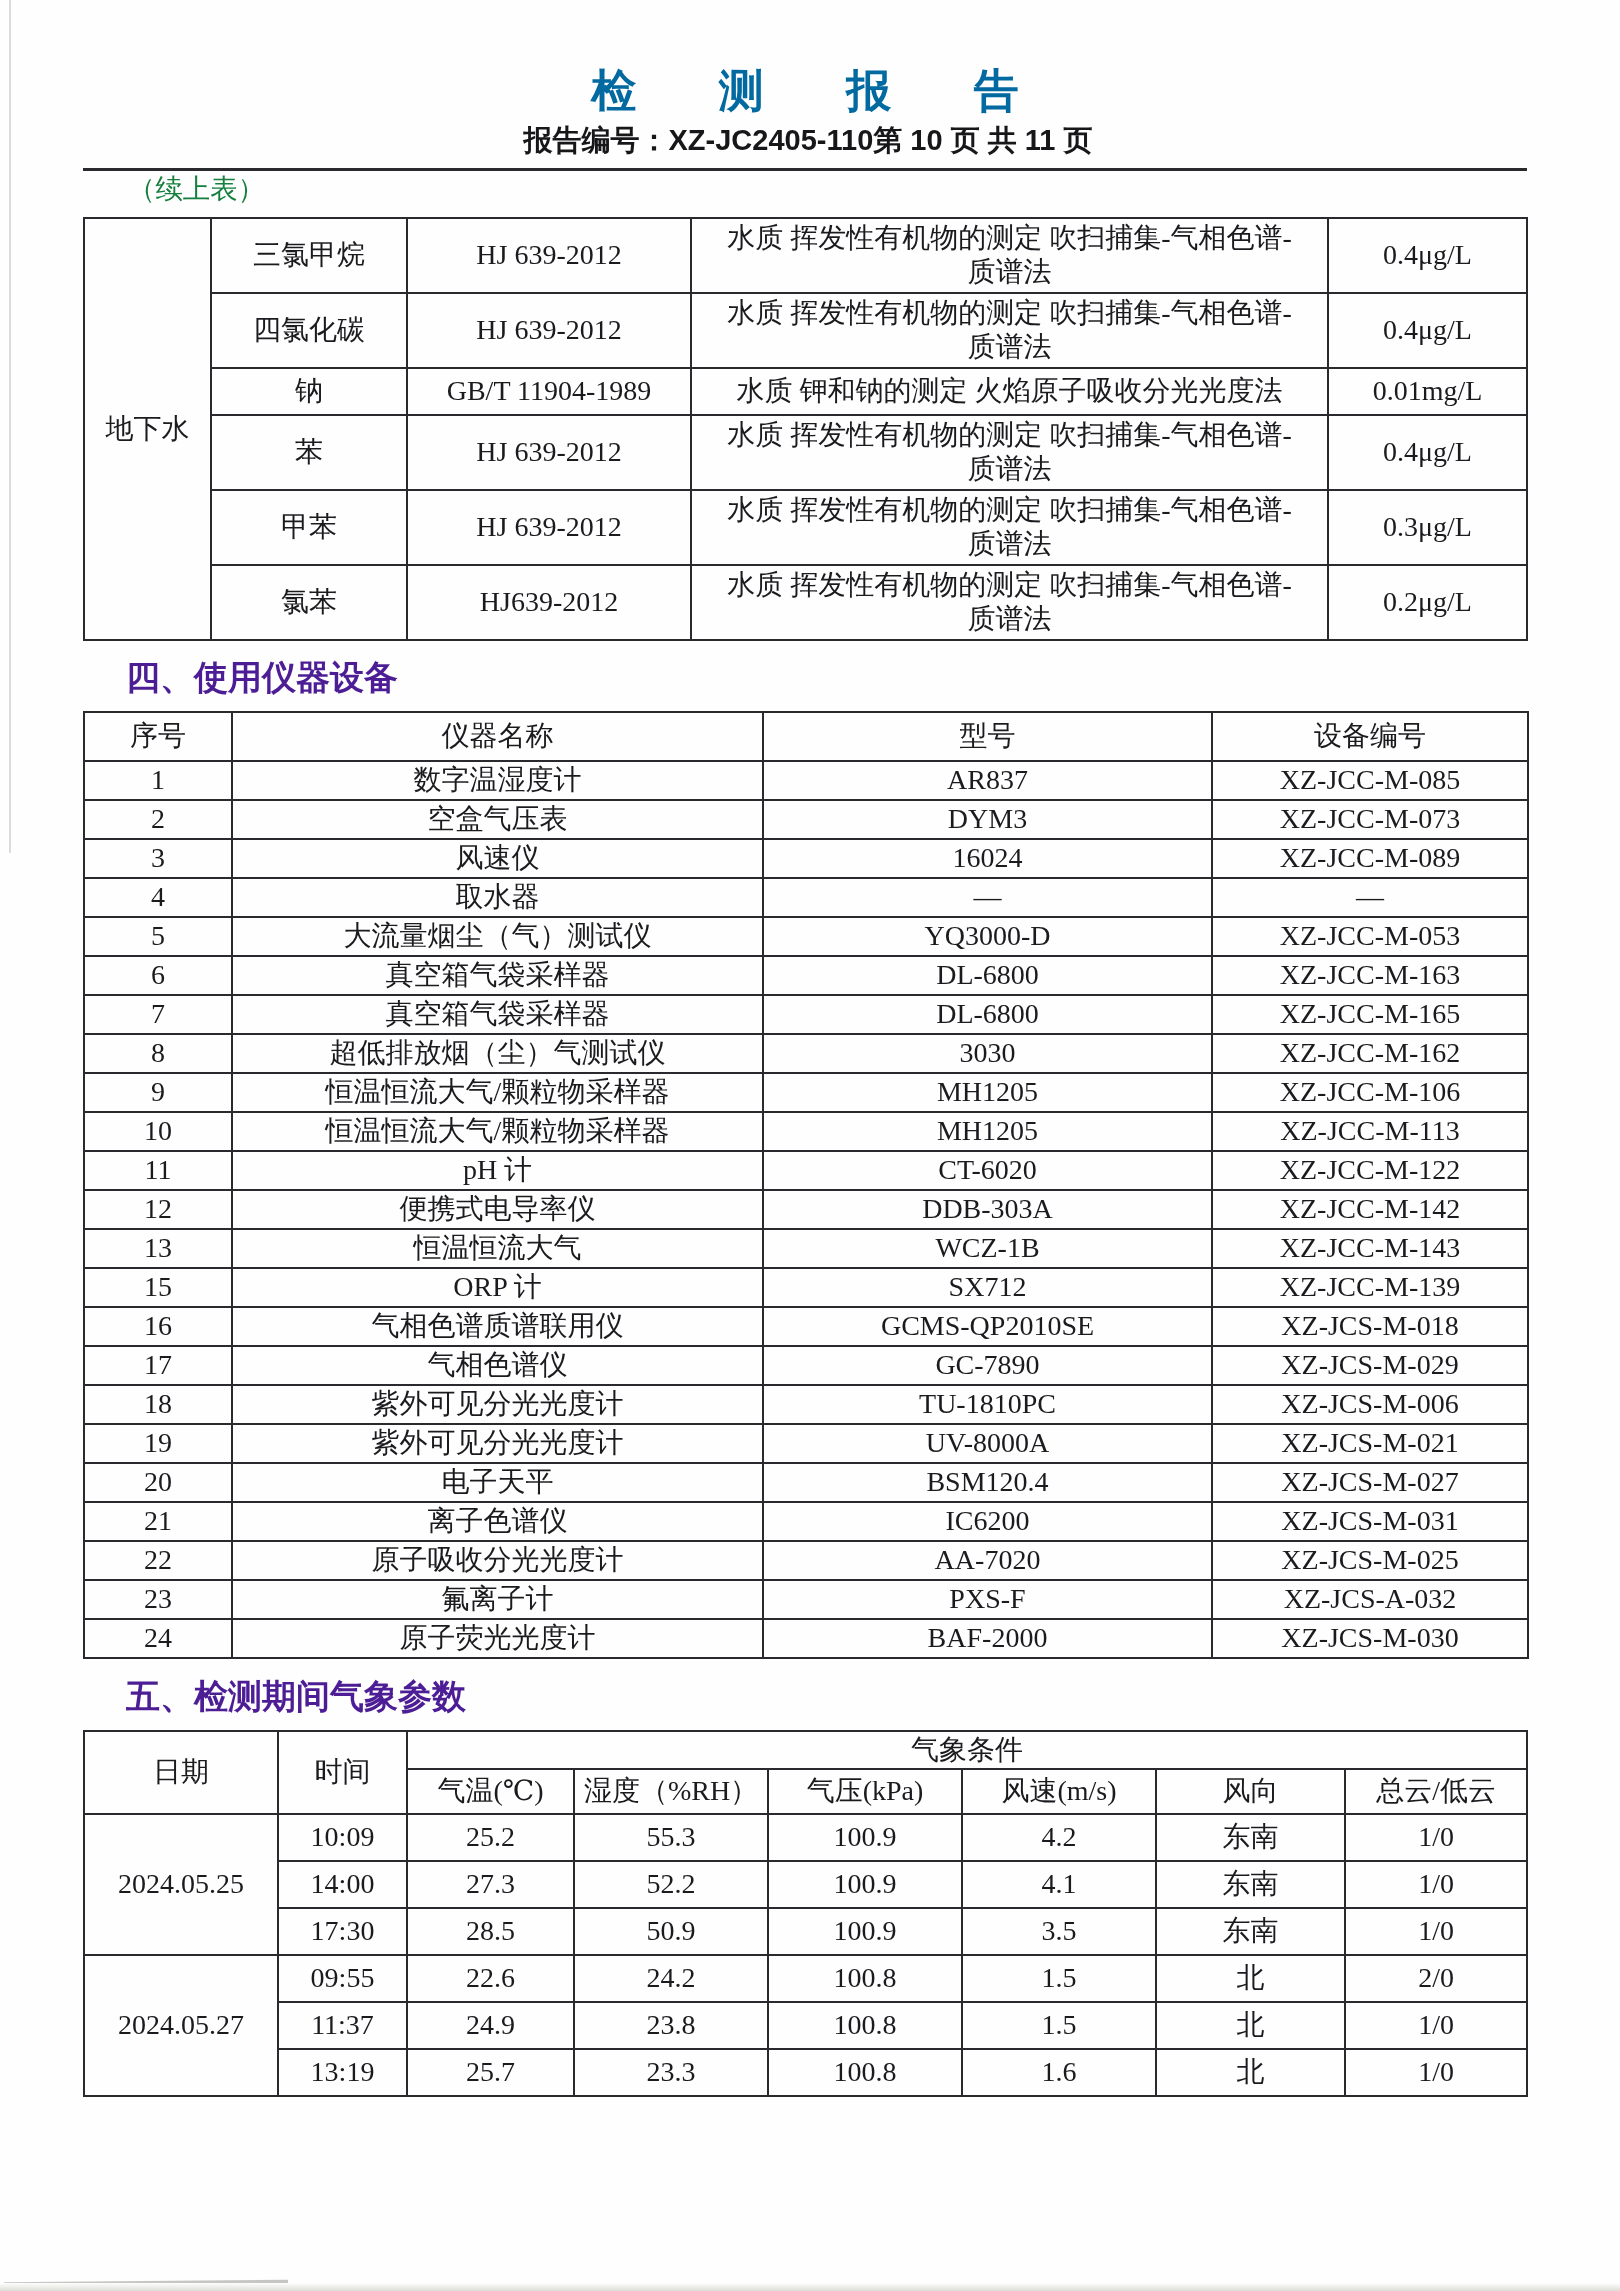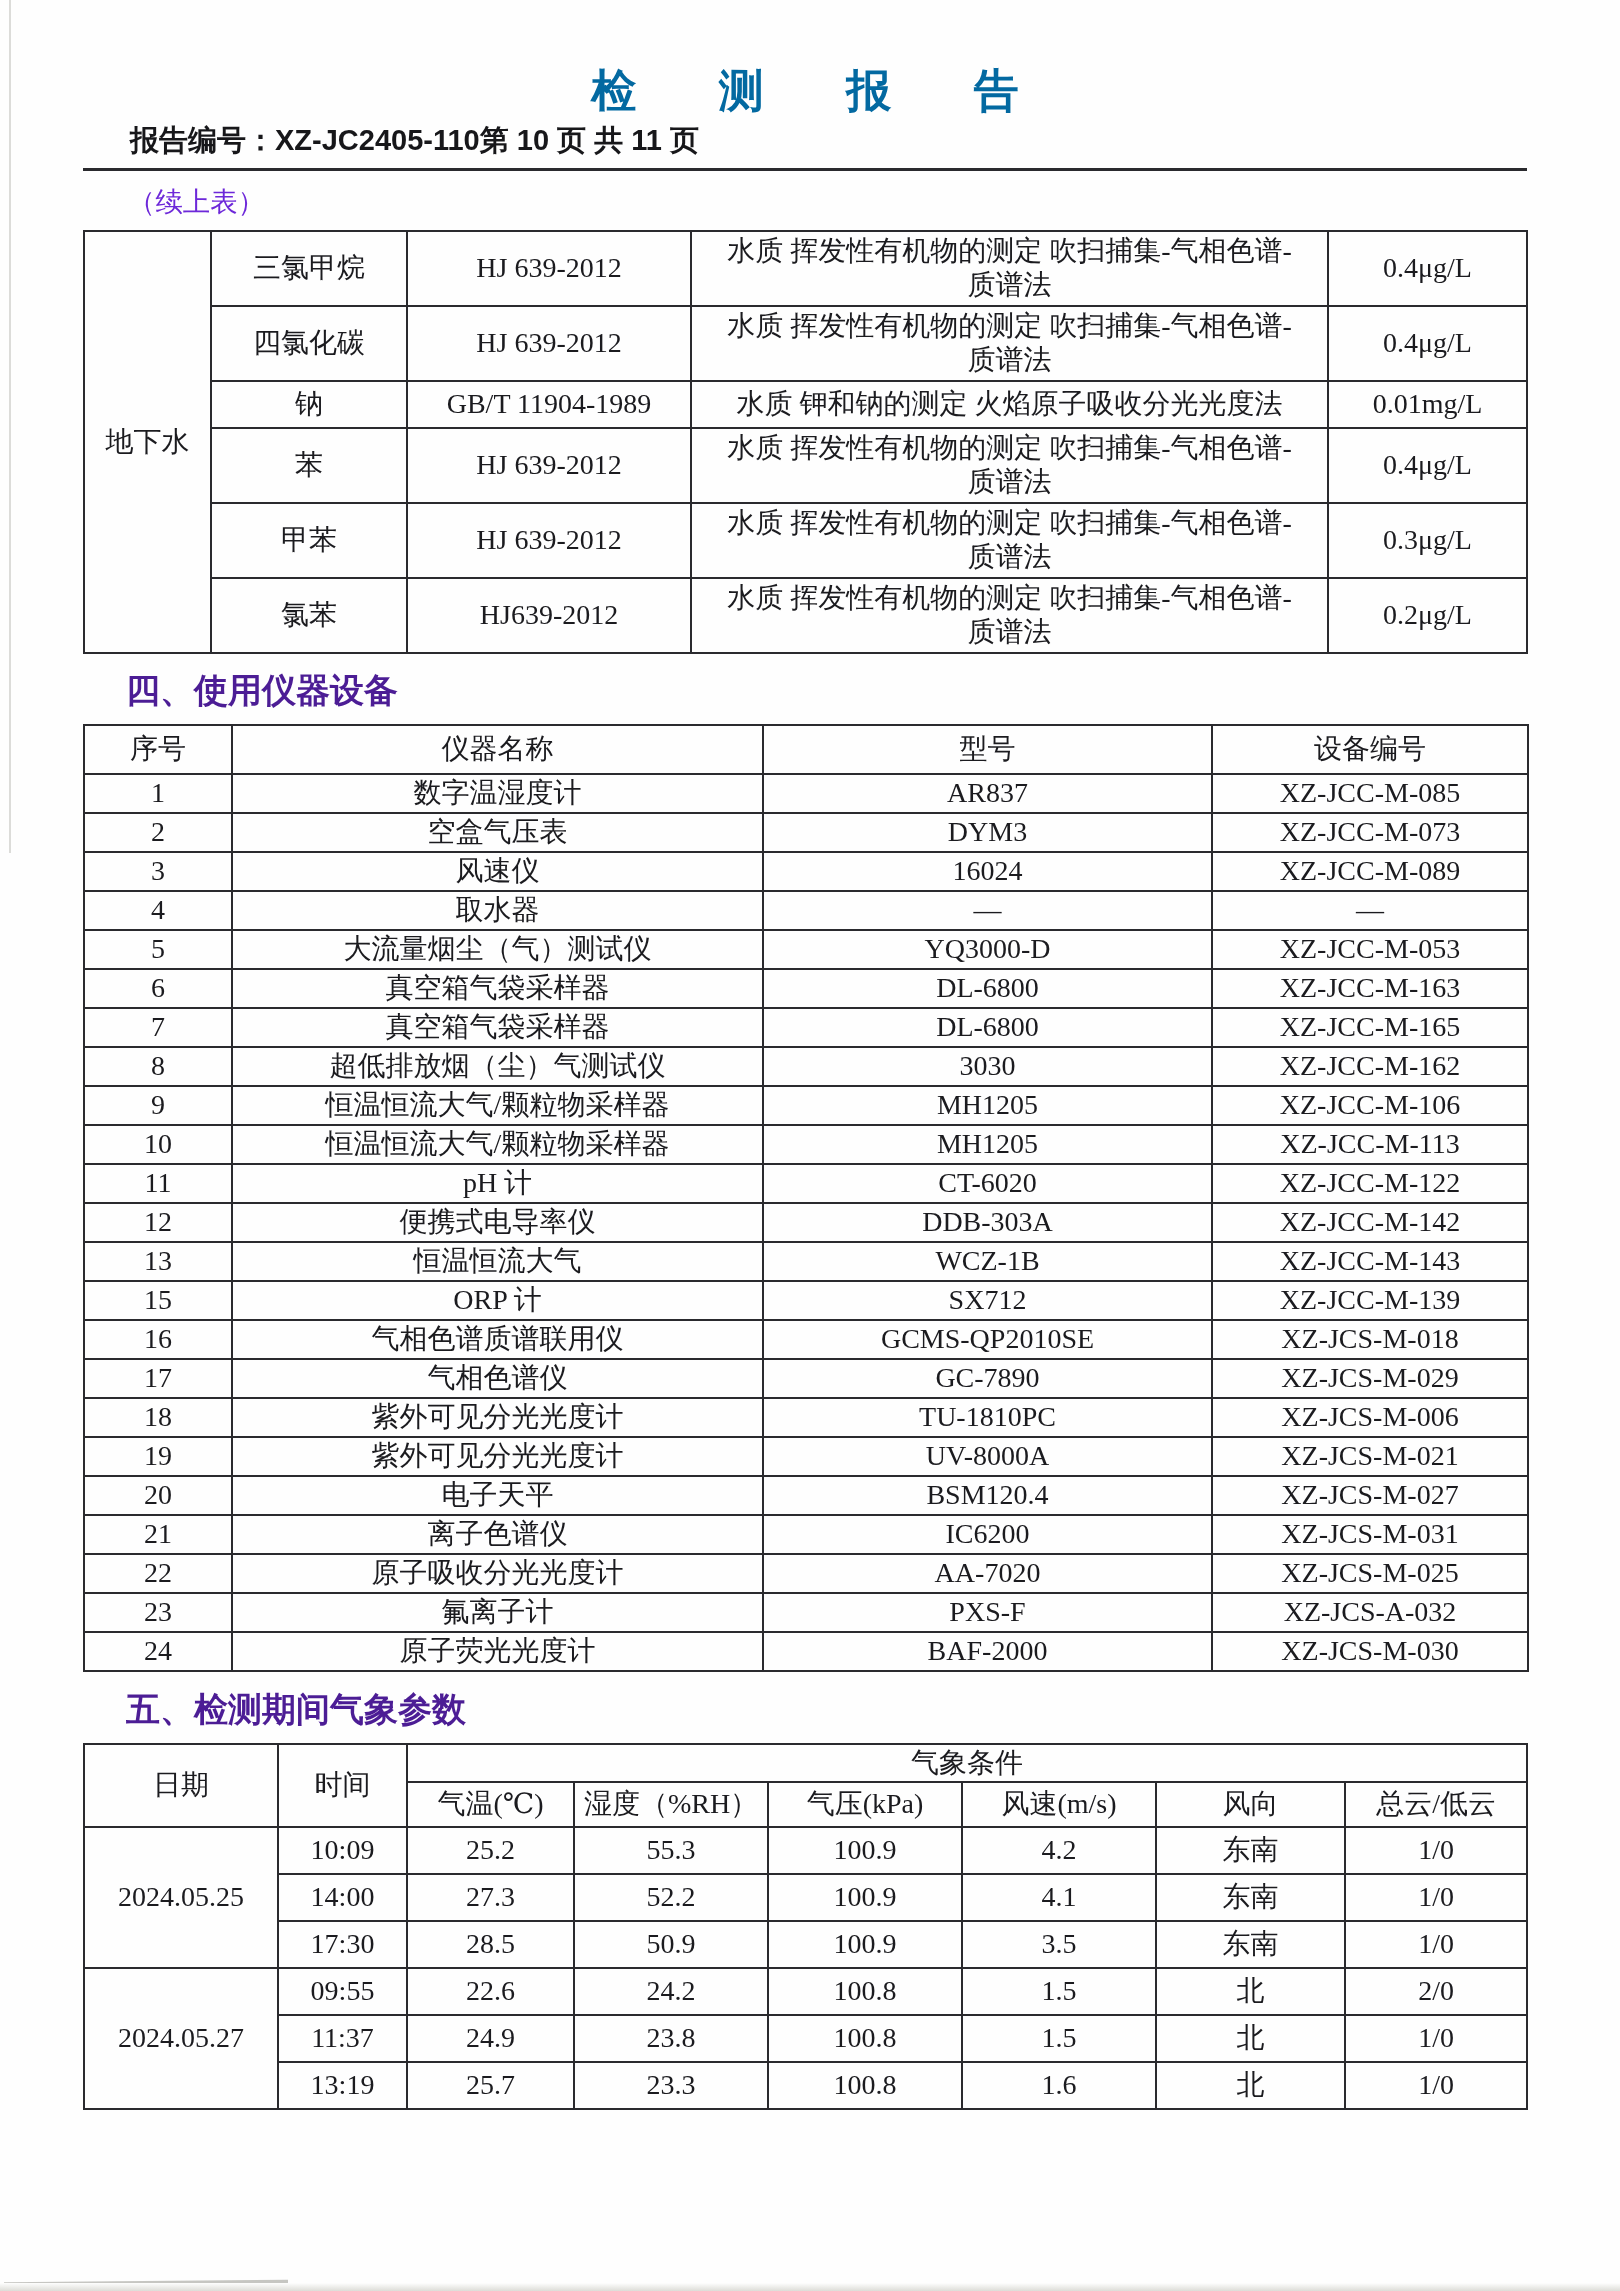--- a/index.html
+++ b/index.html
@@ -8,27 +8,27 @@
     background:#fefefe;color:#1b1b1f;
     font-family:"Liberation Serif","DejaVu Serif",serif;
   }
   .sheet{position:absolute;inset:0;padding:0 93px 0 83px;box-sizing:border-box;}
   .title{
     margin-top:61px;text-align:center;font-size:45px;font-weight:700;
     letter-spacing:35px;text-indent:35px;
     font-family:"Liberation Sans","DejaVu Sans",sans-serif;color:#0369a1;
   }
   .meta-row{
-    display:flex;justify-content:flex-start;align-items:flex-end;
+    display:flex;justify-content:center;align-items:flex-end;
     margin-top:0px;padding:0 41px 0 47px;
     font-family:"Liberation Sans","DejaVu Sans",sans-serif;
     font-weight:700;font-size:29px;color:#17171a;
   }
   .rule{margin-top:6.9px;height:2.9px;background:#2a2a2e;}
-  .continued{margin-top:13px;padding-left:45px;font-size:27.4px;color:#6d28d9;}
+  .continued{margin-top:0;padding-left:45px;font-size:27.4px;color:#15803d;}
   table{border-collapse:collapse;table-layout:fixed;width:1444px;background:transparent;}
   .grid{border:2.9px solid #26262b;margin-top:9.8px;}
   td,th{
     border:2px solid #2a2a2e;text-align:center;vertical-align:middle;
     font-size:28px;font-weight:normal;padding:1px 5.9px;color:#1b1b1f;
     overflow:hidden;line-height:1.22;
   }
   
   .t1 td{height:71px;}
   .t1 tr.row-short td{height:43px;}

